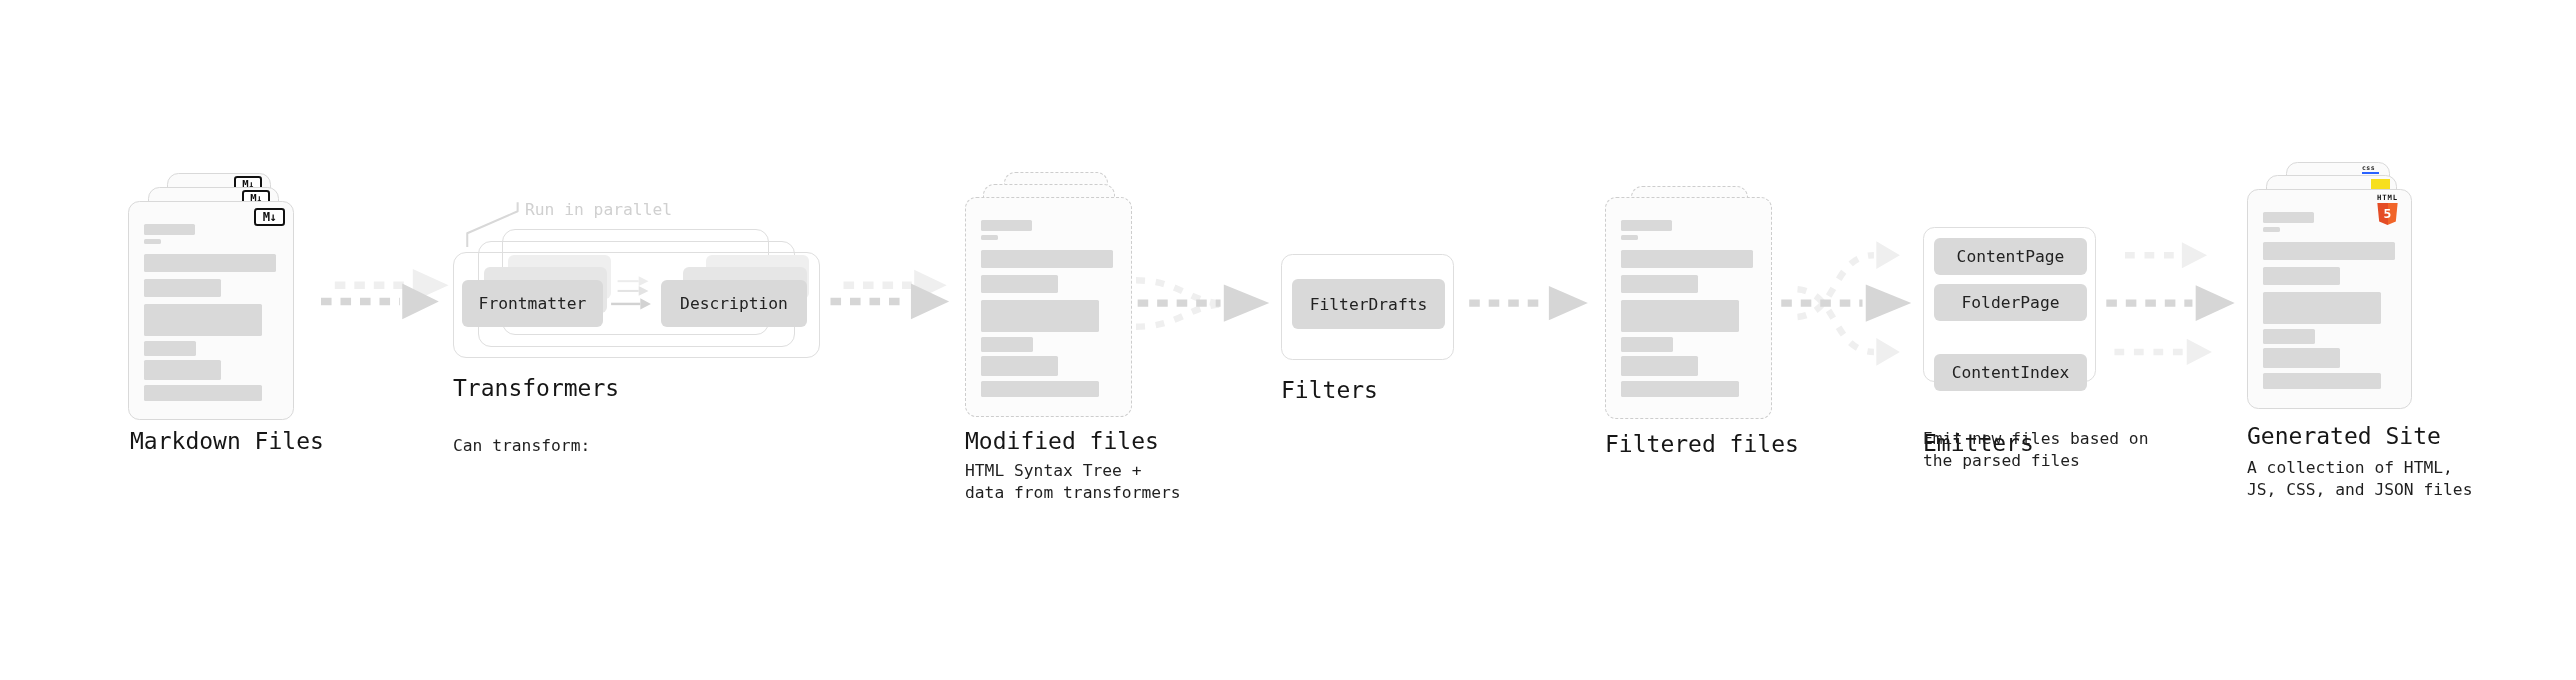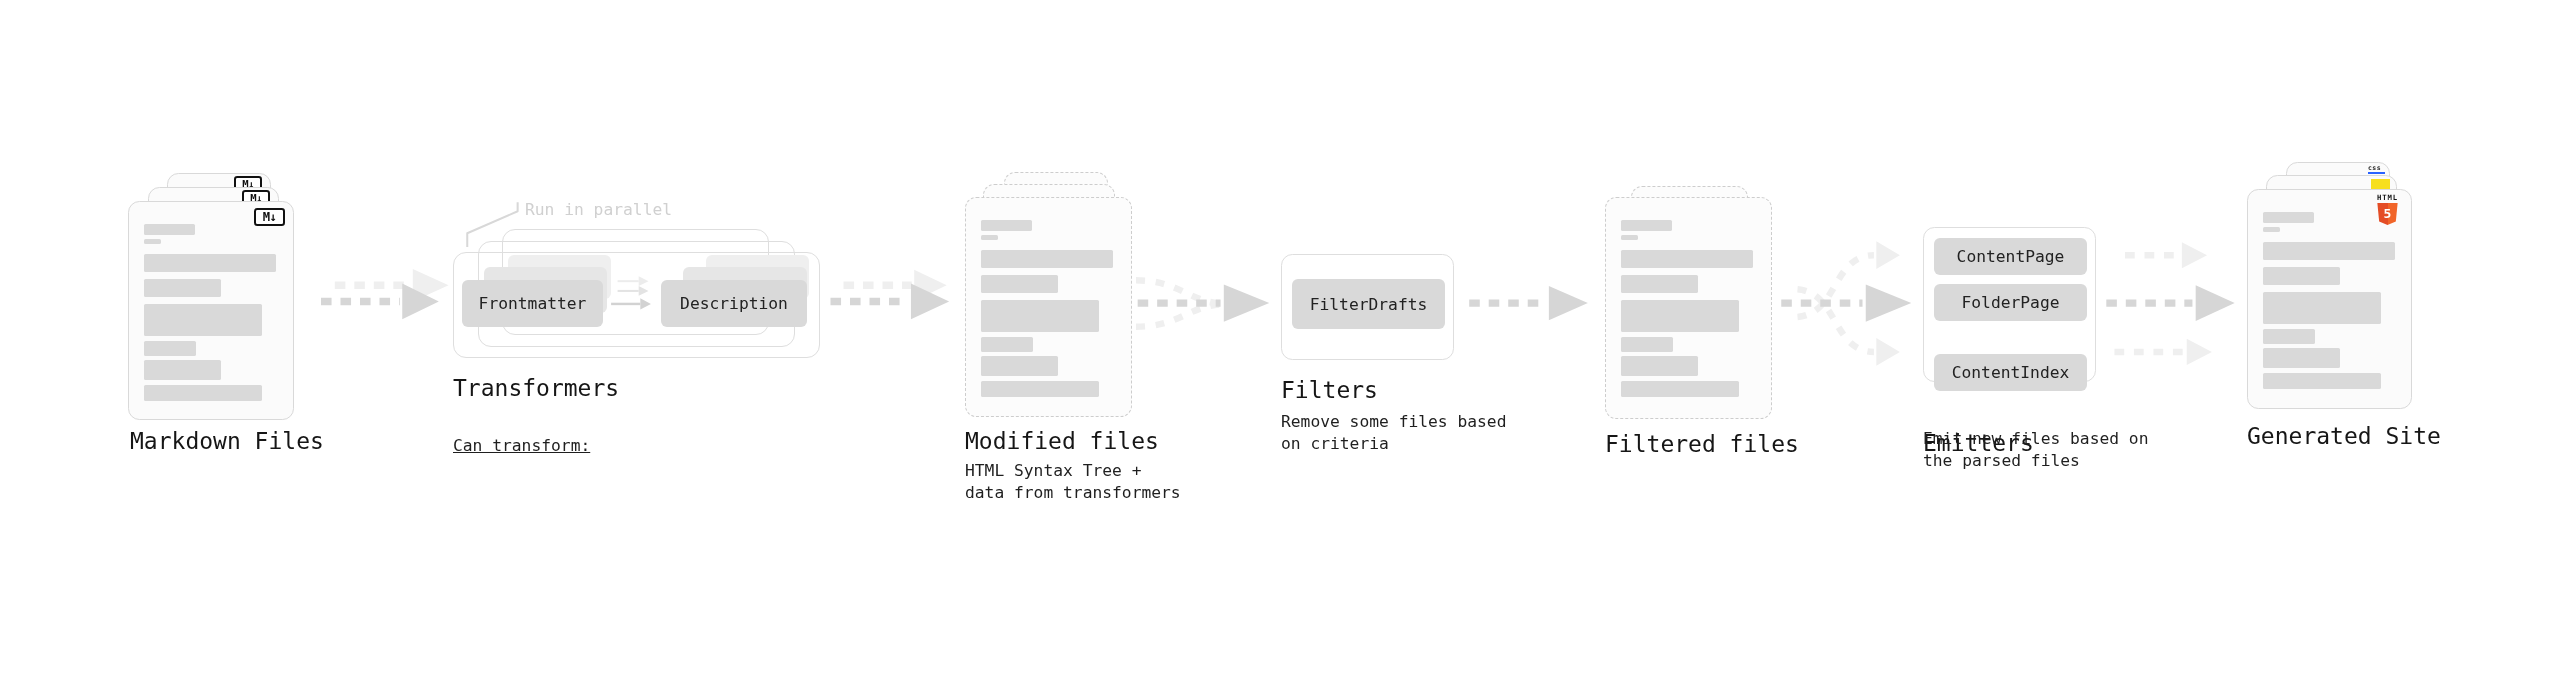--- a/index.html
+++ b/index.html
@@ -24,41 +24,41 @@
 
   
   .html5-badge{position:absolute;top:4.1px;right:9px;width:29px;text-align:center;}
   .html5-badge .word{font-size:7.3px;font-weight:bold;color:#111;letter-spacing:0.8px;line-height:8.1px;}
   .html5-badge .shield{width:20.3px;height:22px;margin:0.8px auto 0;
     background:linear-gradient(90deg,#e44d26 50%,#f16529 50%);
     clip-path:polygon(0 0,100% 0,91% 84%,50% 100%,9% 84%);
     display:flex;align-items:center;justify-content:center;
     color:#fff;font-weight:bold;font-size:13px;}
   .js-badge{position:absolute;top:3.3px;right:6.5px;width:18.7px;height:12.2px;background:#f7df1e;}
-  .css-badge{position:absolute;top:1.6px;right:4px;width:17px;text-align:left;}
+  .css-badge{position:absolute;top:1.6px;right:10px;width:17px;text-align:left;}
   .css-badge .word{font-size:6.5px;font-weight:bold;color:#222;line-height:6.5px;letter-spacing:0.4px;}
   .css-badge .bar-u{height:2.4px;background:#2962ff;margin-top:0.8px;}
 
   
   .frame{position:absolute;border:1.6px solid #dedede;border-radius:13px;box-sizing:border-box;background:transparent;z-index:2;}
   .frame.white{background:#ffffff;}
 
   
   .pill{position:absolute;background:#d9d9d9;border-radius:6px;display:flex;align-items:center;justify-content:center;
         font-size:16.3px;color:#222;z-index:4;box-sizing:border-box;}
   .pill.ghost1{background:#e6e6e6;z-index:3;}
   .pill.ghost2{background:#efefef;z-index:3;}
 
   
   .label{position:absolute;font-size:23px;color:#161616;z-index:2;white-space:nowrap;}
   .caption{position:absolute;font-size:16.3px;color:#1f1f1f;line-height:22px;white-space:pre-line;z-index:2;}
   .note{position:absolute;font-size:16.3px;color:#d0d0d0;z-index:2;white-space:nowrap;}
   .bullets div{line-height:23px;}
   .bullets div::before{content:"• ";}
-  .caption .intro{display:block;margin-bottom:0;text-decoration:underline;}
+  .caption .intro{display:block;margin-bottom:0;}
 </style>
 </head>
 <body>
 
 <div class="canvas">
 
   <svg class="flow" width="2576" height="681" viewBox="0 0 3170 838">
 
     <g>
       <path d="M412,351 H505" stroke="#efefef" stroke-width="9" stroke-dasharray="13 11" fill="none"></path>
@@ -172,22 +172,20 @@
         <div class="bar" style="width: 118px; height: 16.3px; margin-top: 4.9px;"></div>
       </div>
   </div>
   <div class="label" style="left:965px;top:428px;">Modified files</div>
   <div class="caption" style="left:965px;top:460px;">HTML Syntax Tree +
 data from transformers</div>
 
   <div class="frame white" style="left:1281px;top:254px;width:173px;height:106px;border-radius:11.4px;"></div>
   <div class="pill" style="left:1292px;top:279px;width:153px;height:50px;">FilterDrafts</div>
   <div class="label" style="left:1281px;top:377px;">Filters</div>
-  <div class="caption" style="left:1281px;top:411px;">Remove some files based
-on criteria</div>
 
   <div class="file-card dashed" style="left:1631px;top:186px;width:117px;height:219px;"></div>
   <div class="file-card dashed" style="left:1605px;top:197px;width:167px;height:222px;">
     <div class="bars">
         <div class="bar" style="width: 51px; height: 11.4px; margin-top: 0px;"></div>
         <div class="bar" style="width: 16.3px; height: 4.9px; margin-top: 4.1px;"></div>
         <div class="bar" style="width: 132px; height: 18px; margin-top: 9.8px;"></div>
         <div class="bar" style="width: 77px; height: 18.7px; margin-top: 6.5px;"></div>
         <div class="bar" style="width: 118px; height: 32px; margin-top: 6.5px;"></div>
         <div class="bar" style="width: 52px; height: 15.4px; margin-top: 4.9px;"></div>
@@ -226,15 +224,17 @@
         <div class="bar" style="width: 16.3px; height: 4.9px; margin-top: 4.1px;"></div>
         <div class="bar" style="width: 132px; height: 18px; margin-top: 9.8px;"></div>
         <div class="bar" style="width: 77px; height: 18.7px; margin-top: 6.5px;"></div>
         <div class="bar" style="width: 118px; height: 32px; margin-top: 6.5px;"></div>
         <div class="bar" style="width: 52px; height: 15.4px; margin-top: 4.9px;"></div>
         <div class="bar" style="width: 77px; height: 19.5px; margin-top: 4.1px;"></div>
         <div class="bar" style="width: 118px; height: 16.3px; margin-top: 4.9px;"></div>
       </div>
   </div>
   <div class="label" style="left:2247px;top:423px;">Generated Site</div>
+  <div class="caption" style="left:2247px;top:457px;">A collection of HTML,
+JS, CSS, and JSON files</div>
 
 </div>
 
 
 </body></html>

